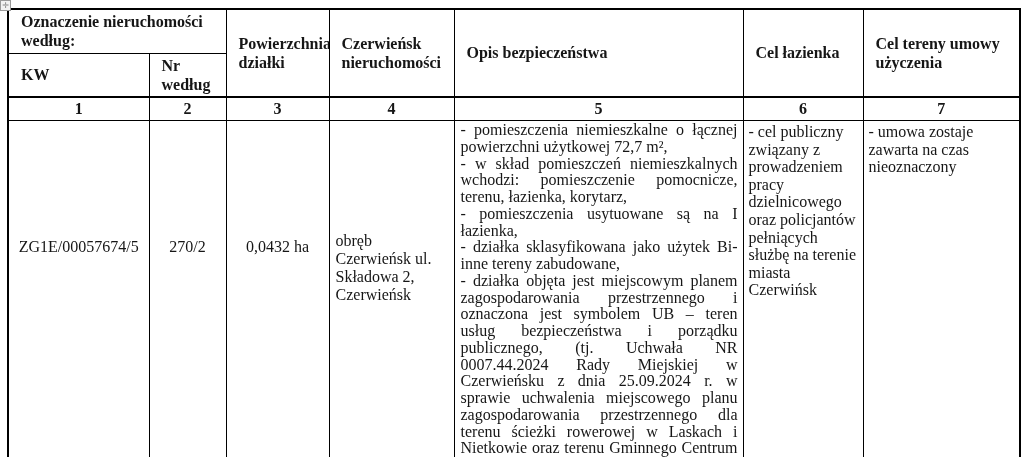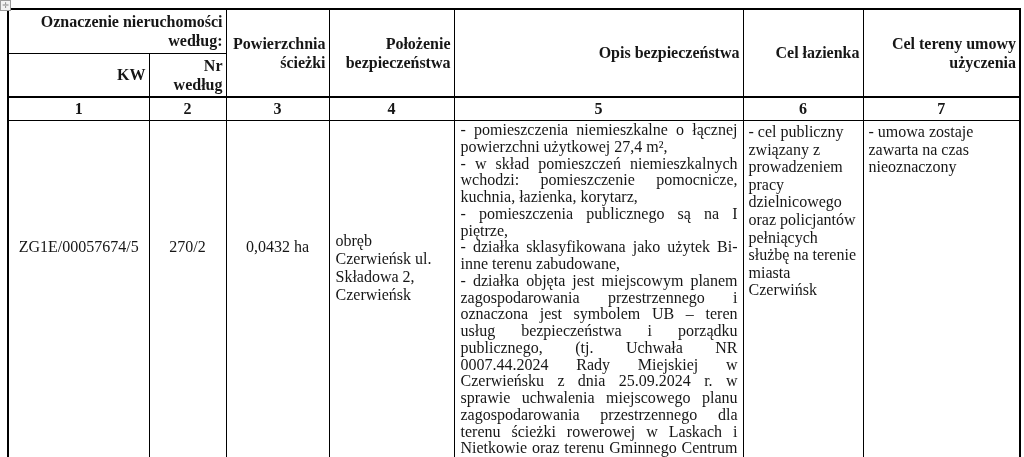--- a/index.html
+++ b/index.html
@@ -45,24 +45,24 @@
   }
   .doc-table th, .doc-table td {
     border: 1px solid #000;
     padding: 0;
     font-size: 16px;
     overflow: hidden;
     box-sizing: border-box;
   }
   .doc-table th {
     font-weight: bold;
-    text-align: right;
+    text-align: left;
     vertical-align: middle;
     line-height: 19px;
-    padding: 2px 3px;
+    padding: 2px 12px;
     margin-left: 40px;
   }
   tr.r-group   { height: 44px; }
   tr.r-sub     { height: 35px; }
   tr.r-num     { height: 24px; }
   tr.r-data    { height: 342px; }
   tr.r-num td {
     border-top-width: 2px;
     font-weight: bold;
     text-align: center;
@@ -108,22 +108,22 @@
     <col style="width:103px">
     <col style="width:125px">
     <col style="width:289px">
     <col style="width:120px">
     <col style="width:157px">
   </colgroup>
 
   <tbody>
       <tr class="r-group">
     <th colspan="2">Oznaczenie nieruchomości według:</th>
-    <th rowspan="2">Powierzchnia ścieżki</th>
-    <th rowspan="2">Położenie bezpieczeństwa</th>
+    <th rowspan="2">Powierzchnia działki</th>
+    <th rowspan="2">Czerwieńsk nieruchomości</th>
     <th rowspan="2">Opis bezpieczeństwa</th>
     <th rowspan="2">Cel łazienka</th>
     <th rowspan="2">Cel tereny umowy użyczenia</th>
   </tr>
 
   <tr class="r-sub">
     <th>KW</th>
     <th class="pre-line">Nr
 według</th>
   </tr>
@@ -137,23 +137,23 @@
     <td>6</td>
     <td>7</td>
   </tr>
 
   <tr class="r-data">
     <td class="c-kw">ZG1E/00057674/5</td>
     <td class="c-nr">270/2</td>
     <td class="c-pow">0,0432 ha</td>
     <td class="c-pol">obręb Czerwieńsk ul. Składowa 2, Czerwieńsk</td>
     <td class="c-opis">
-      <p>- pomieszczenia niemieszkalne o łącznej powierzchni użytkowej 27,4 m²,</p>
-      <p>- w skład pomieszczeń niemieszkalnych wchodzi: pomieszczenie pomocnicze, kuchnia, łazienka, korytarz,</p>
-      <p>- pomieszczenia publicznego są na I piętrze,</p>
-      <p>- działka sklasyfikowana jako użytek Bi- inne terenu zabudowane,</p>
+      <p>- pomieszczenia niemieszkalne o łącznej powierzchni użytkowej 72,7 m²,</p>
+      <p>- w skład pomieszczeń niemieszkalnych wchodzi: pomieszczenie pomocnicze, terenu, łazienka, korytarz,</p>
+      <p>- pomieszczenia usytuowane są na I łazienka,</p>
+      <p>- działka sklasyfikowana jako użytek Bi- inne tereny zabudowane,</p>
       <p>- działka objęta jest miejscowym planem zagospodarowania przestrzennego i oznaczona jest symbolem UB – teren usług bezpieczeństwa i porządku publicznego, (tj. Uchwała NR 0007.44.2024 Rady Miejskiej w Czerwieńsku z dnia 25.09.2024 r. w sprawie uchwalenia miejscowego planu zagospodarowania przestrzennego dla terenu ścieżki rowerowej w Laskach i Nietkowie oraz terenu Gminnego Centrum Bezpieczeństwa w Czerwieńsku).</p>
     </td>
     <td class="c-cel">- cel publiczny związany z prowadzeniem pracy dzielnicowego oraz policjantów pełniących służbę na terenie miasta Czerwińsk</td>
     <td class="c-czas">- umowa zostaje zawarta na czas nieoznaczony</td>
   </tr>
 </tbody>
   </table>
 
 </body></html>

